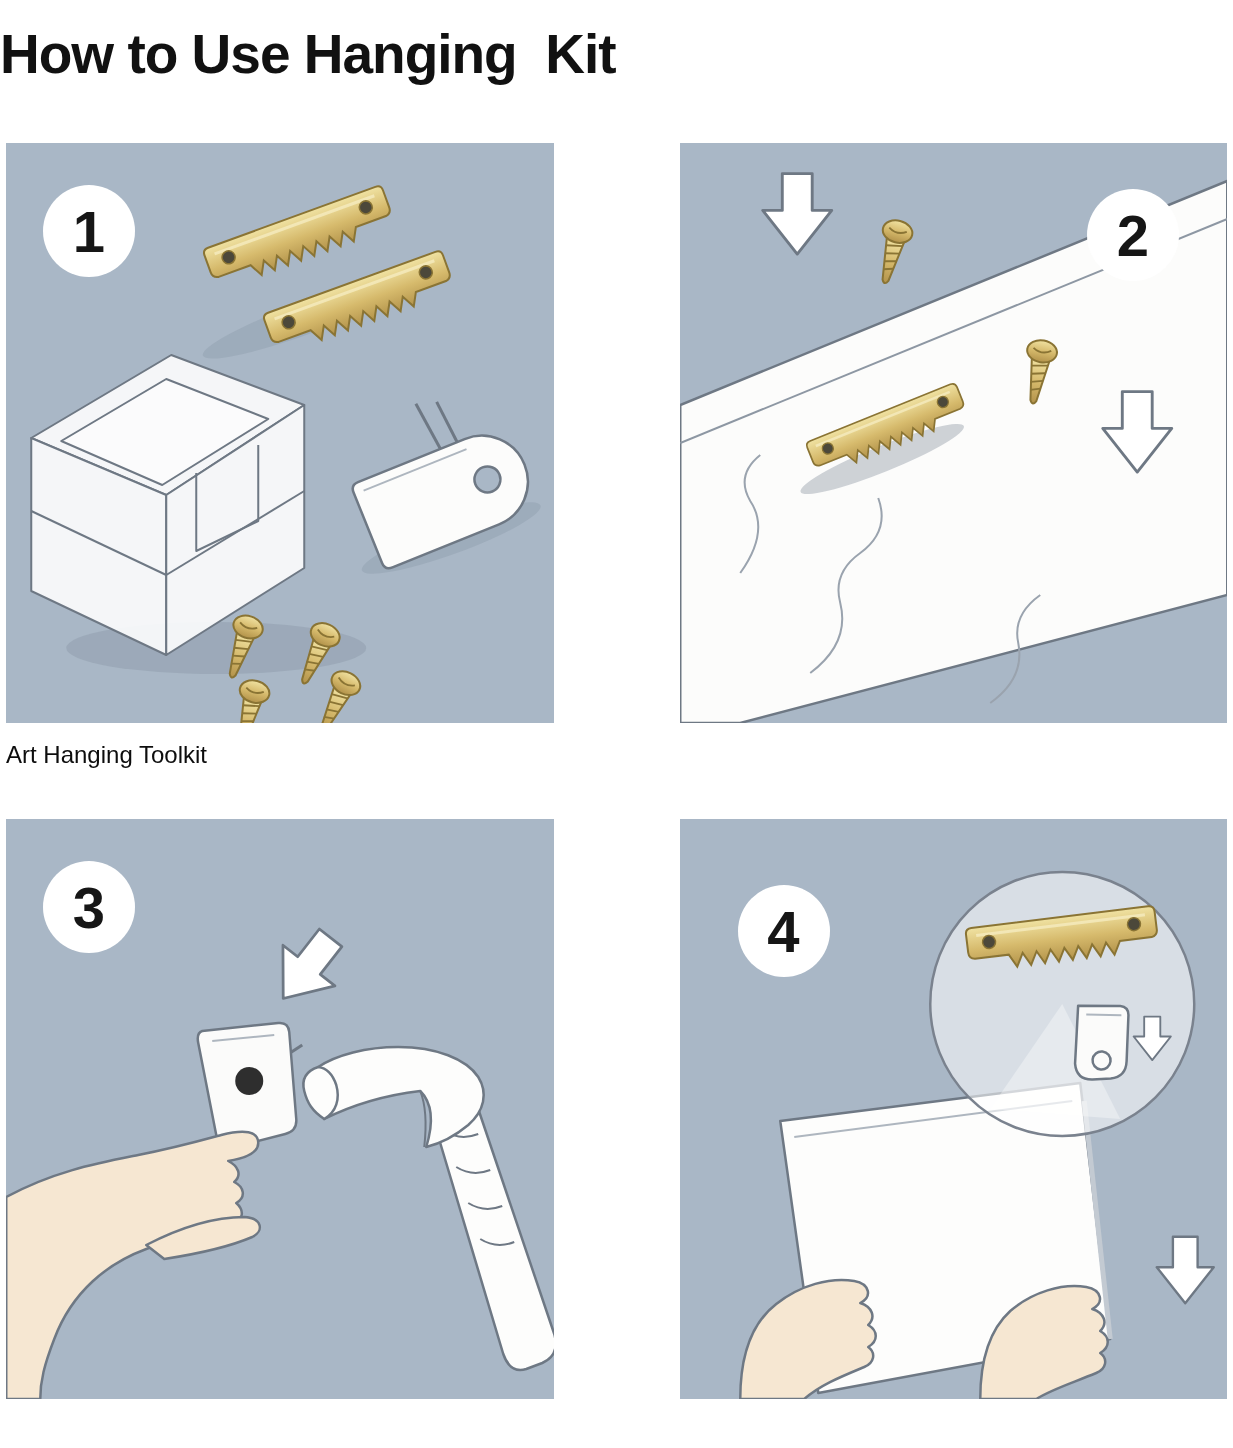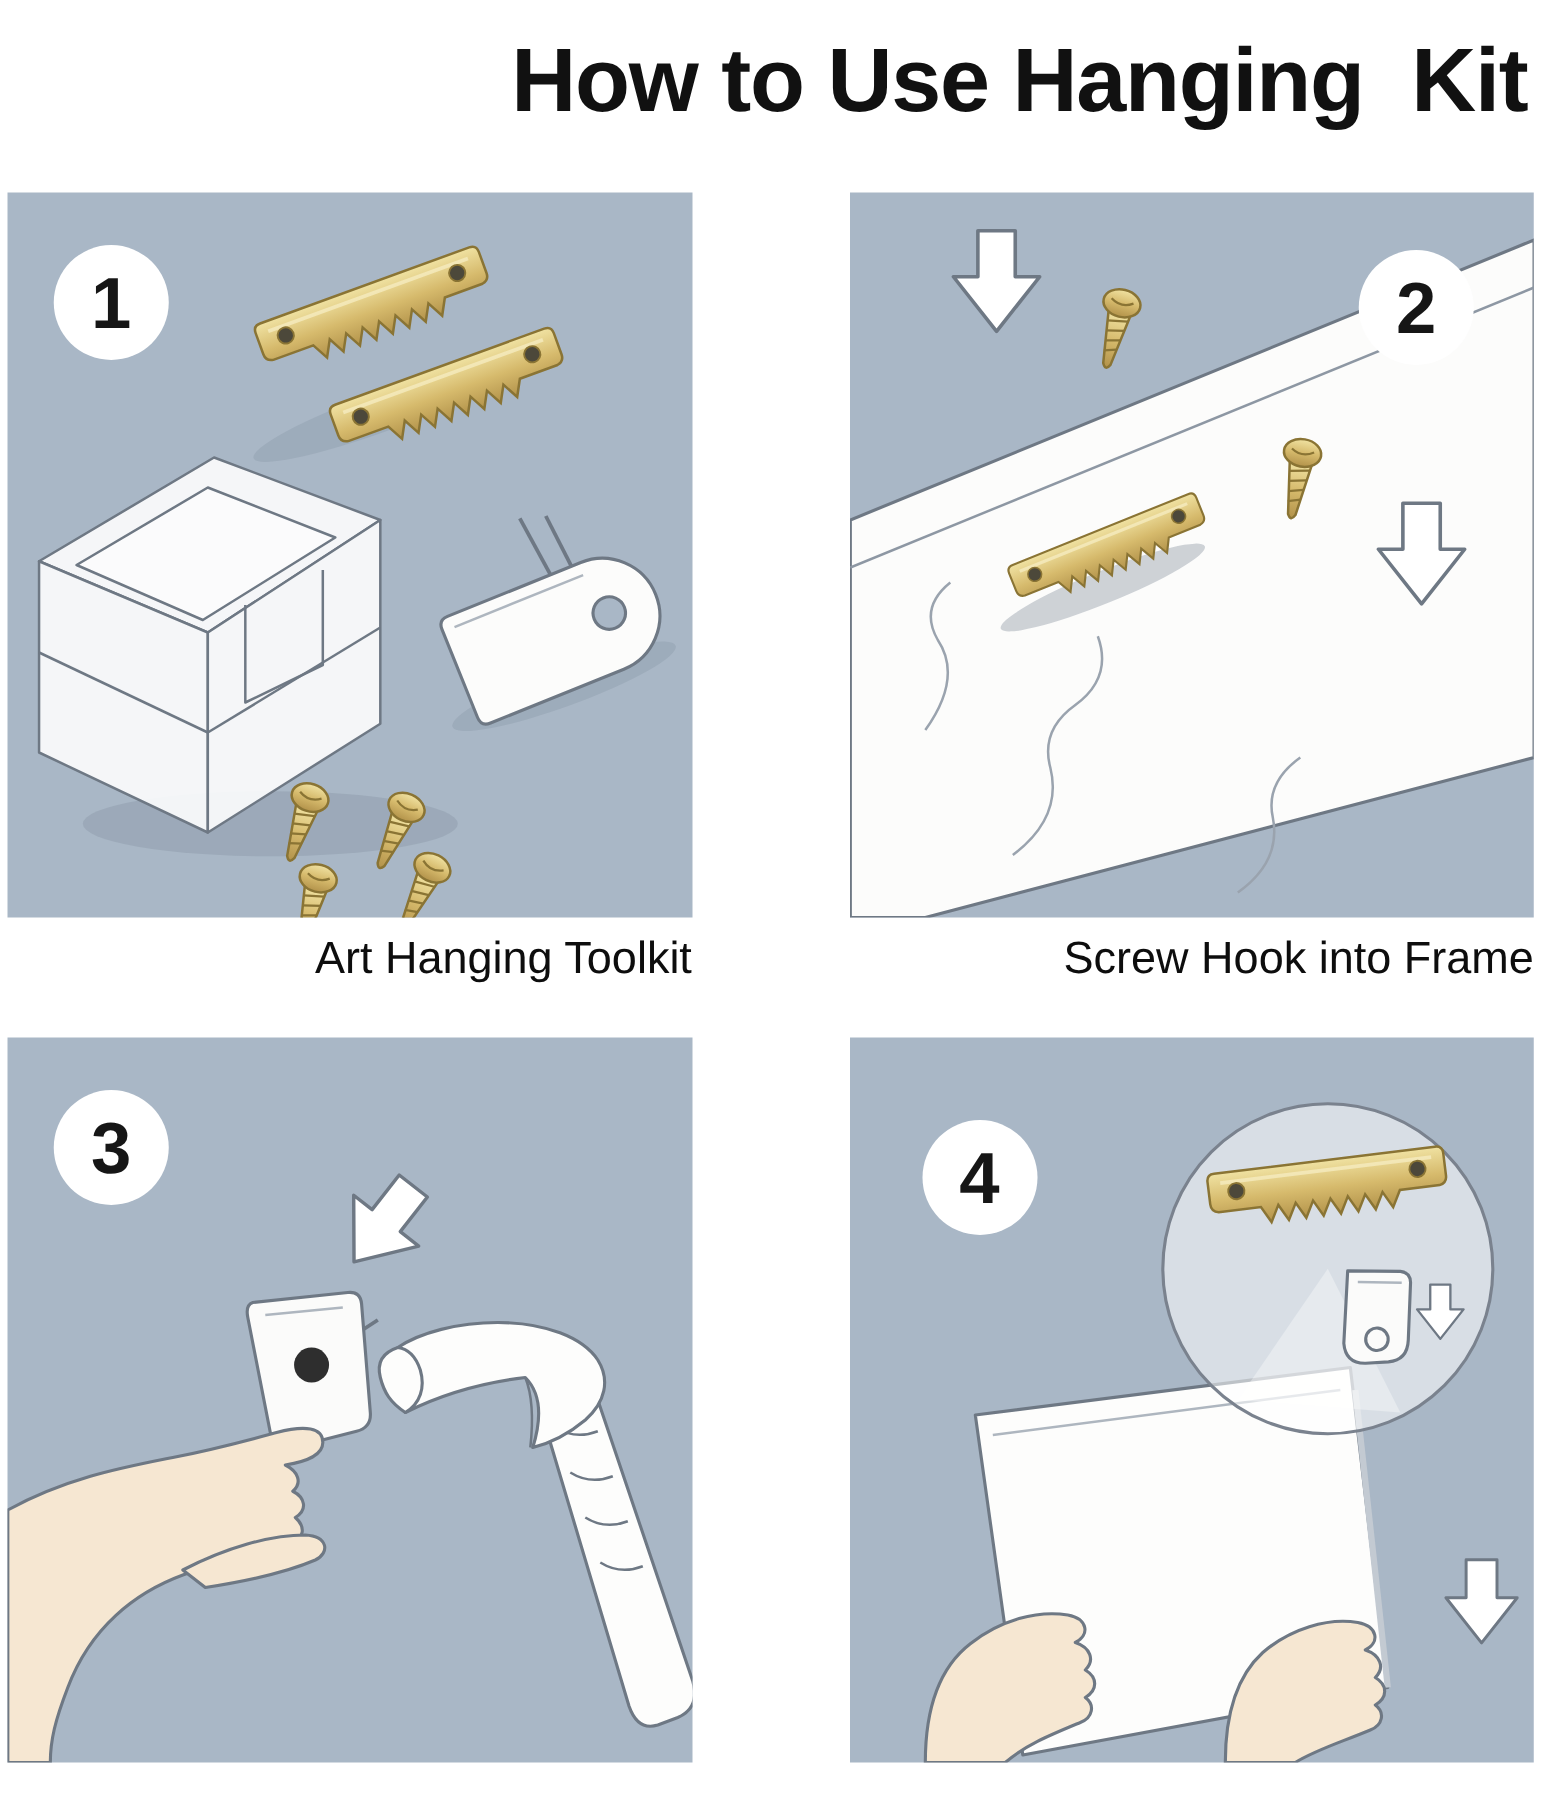--- a/index.html
+++ b/index.html
@@ -2,43 +2,43 @@
 <html style="--background: #ffffff; --panel-background: #a9b7c6; --brass: #d6ba6c; --brass-dark: #8a7434; --outline: #6e7884; --skin: #f6e7d2; --shadow: #8c9aa9; --badge-background: #ffffff; --text: #111111;"><head>
 <meta charset="utf-8">
 <style>
   html,body{margin:0;padding:0;background:#fff;}
   .page{
     width:1233px;height:1448px;margin:0 auto;background:#fff;
     position:relative;overflow:hidden;
     font-family:"Liberation Sans", sans-serif;color:var(--text,#111);
   }
   h1.title{
-    margin:11px;padding-top:4px;line-height:100px;text-align:right;
-    font-size:72px;font-weight:700;letter-spacing:-1px;white-space:pre;
+    margin:0;padding-top:4px;line-height:100px;text-align:left;
+    font-size:55px;font-weight:700;letter-spacing:-1px;white-space:pre;
     color:var(--text,#111);
   }
   .grid{
     display:grid;grid-template-columns:1fr 1fr;column-gap:126px;
     padding:0 6px;margin-top:39px;
   }
   figure.step{margin:0;display:flex;flex-direction:column;}
   .panel{
     position:relative;height:580px;background:var(--panel-background,#a9b7c6);
   }
   .panel svg{position:absolute;inset:0;width:100%;height:100%;display:block;}
   .badge{
     position:absolute;width:92px;height:92px;border-radius:50%;
     background:var(--badge-background,#fff);display:flex;align-items:center;justify-content:center;
     font-size:58px;font-weight:700;color:#161616;z-index:3;
   }
   .badge.tl{left:37px;top:42px;}
   .badge.tr{right:48px;top:46px;}
   .badge.tl-inset{left:58px;top:66px;}
   figcaption{
-    margin:14px 0 46px;text-align:right;font-size:36px;line-height:36px;
+    margin:14px 0 46px;text-align:left;font-size:24px;line-height:36px;
     font-weight:400;color:#0d0d0d;letter-spacing:0;
   }
 </style>
 </head>
 <body>
 
 <div class="page">
 
   <h1 class="title">How to Use Hanging  Kit</h1>
 
@@ -168,21 +168,20 @@
           </g>
 
           <g transform="translate(117,72) scale(1.15)">
             <path d="M-13,-36 L13,-36 L13,-4 L30,-4 L0,34 L-30,-4 L-13,-4 Z" fill="#ffffff" stroke="#6e7884" stroke-width="2.5" stroke-linejoin="round"></path>
           </g>
           <g transform="translate(457,290) scale(1.15)">
             <path d="M-13,-36 L13,-36 L13,-4 L30,-4 L0,34 L-30,-4 L-13,-4 Z" fill="#ffffff" stroke="#6e7884" stroke-width="2.5" stroke-linejoin="round"></path>
           </g>
         </svg>
       </div>
-      <figcaption>Screw Hook into Frame</figcaption>
     </figure>
 
     <figure class="step">
       <div class="panel">
         <div class="badge tl">
           <span>3</span>
         </div>
         <svg viewBox="0 0 547 580">
 
           <g transform="translate(300,150) rotate(38) scale(1.1)">

